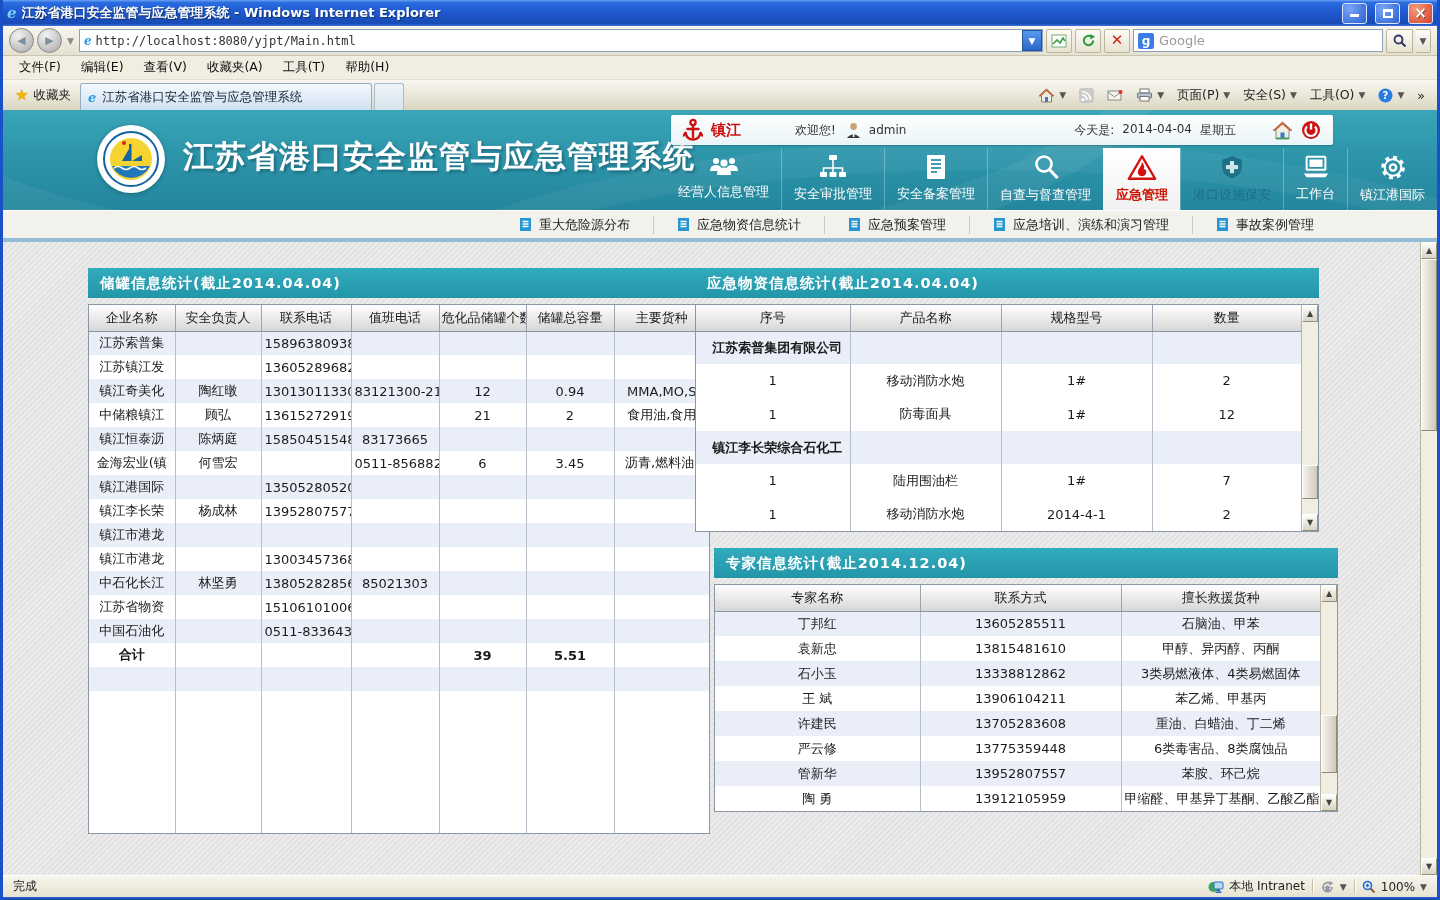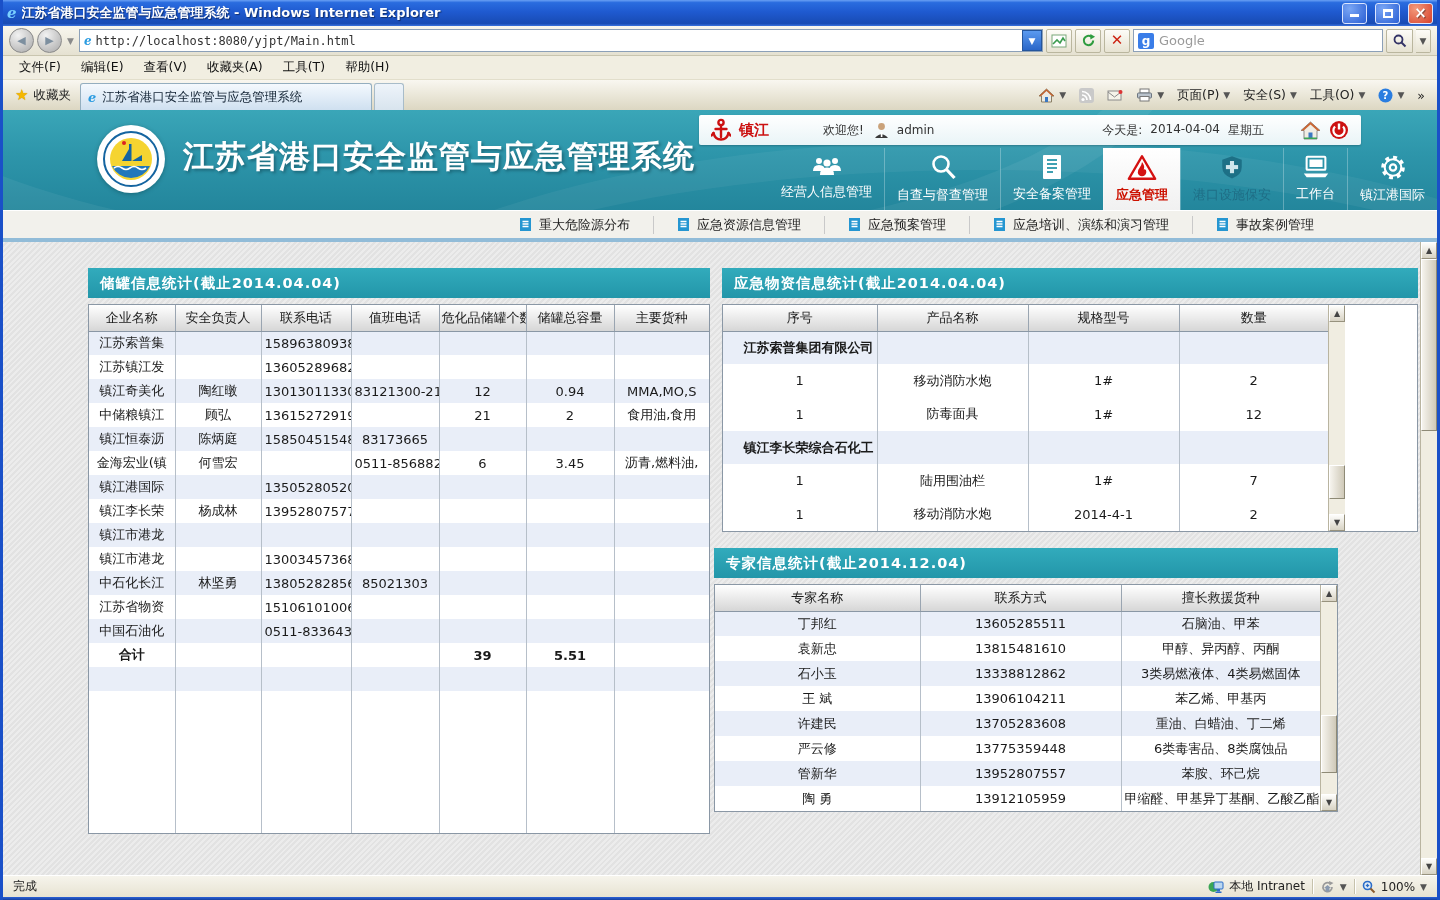--- a/index.html
+++ b/index.html
@@ -48,21 +48,21 @@
   .cmd-item{display:flex;align-items:center;gap:4px;padding:0 5px;height:24px}
   .cmd-caret{font-size:9px;color:#555}
 
   
   .pageheader{height:100px;flex:0 0 100px;position:relative;overflow:hidden;
     background:linear-gradient(180deg,#3aa6b8 0%,#2d95aa 45%,#23869c 100%)}
   .pageheader::before{content:"";position:absolute;left:-200px;top:-330px;width:1300px;height:430px;border-radius:50%;border:40px solid rgba(255,255,255,.06)}
   .pageheader::after{content:"";position:absolute;left:300px;top:30px;width:1300px;height:400px;border-radius:50%;border:30px solid rgba(255,255,255,.05)}
   .logo{position:absolute;left:94px;top:15px;width:68px;height:68px;border-radius:50%;background:#fff;display:flex;align-items:center;justify-content:center;box-shadow:0 1px 4px rgba(0,40,50,.35);z-index:3}
   .systitle{position:absolute;left:180px;top:26px;font-size:31px;font-weight:bold;color:#fff;letter-spacing:1px;text-shadow:2px 2px 3px rgba(0,30,40,.35);z-index:3}
-  .topstrip{position:absolute;right:76px;top:5px;width:662px;height:30px;z-index:4;display:flex;align-items:center;gap:8px;padding:0 12px;
+  .topstrip{position:absolute;right:104px;top:5px;width:662px;height:30px;z-index:4;display:flex;align-items:center;gap:8px;padding:0 12px;
     background:linear-gradient(#ffffff,#e9f4f7);border-radius:2px;box-shadow:0 1px 2px rgba(0,20,30,.25);font-size:12px;color:#333}
   .city{color:#cc1111;font-weight:bold;font-size:15px;margin-right:46px}
   .welcome{margin-right:2px}
   .uname{margin-right:auto}
   .dateblock{margin-right:28px;display:flex;gap:8px}
   .mainnav{position:absolute;right:0;bottom:0;height:62px;display:flex;align-items:flex-start;z-index:3}
   .nav-item{display:flex;flex-direction:column;align-items:center;justify-content:flex-end;gap:5px;padding:6px 12px 8px;color:#fff;font-size:13px;border-left:1px solid rgba(255,255,255,.28);white-space:nowrap}
   .nav-item:first-child{border-left:none}
   .nav-active{background:linear-gradient(#ffffff,#f0f0f0);color:#cc1100;font-weight:bold}
   .nav-disabled{color:#1f6e86}
@@ -82,26 +82,26 @@
   .grid-flex{display:flex;align-items:stretch}
   table.grid{border-collapse:collapse;table-layout:fixed;font-size:13px;color:#1a1a1a}
   .grid th{height:26px;background:linear-gradient(#ffffff,#d6d6d6);border-right:1px solid #9aa5b1;border-bottom:1px solid #8a97a5;font-weight:normal;text-align:center;overflow:hidden;white-space:nowrap;padding:0 2px}
   .grid th:last-child{border-right:none}
   .grid td{height:24px;border-right:1px solid #b6bfc9;text-align:center;overflow:hidden;white-space:nowrap;padding:0 3px}
   .grid td:last-child{border-right:none}
   .sup-table td,.exp-table td{height:25px}
   tr.r-lt{background:#e9eef8}
   tr.r-wh{background:#fff}
   tr.r-bold{font-weight:bold}
-  tr.r-group td:first-child{text-align:right;padding-left:12px}
+  tr.r-group td:first-child{text-align:center;padding-left:12px}
   tr.r-fill td{height:auto}
   .tank-wrap{height:530px}
   .tank-wrap table{width:100%;height:100%}
   .panel-tank{left:85px;top:26px;width:622px}
-  .panel-supplies{left:719px;top:26px;width:696px}
+  .panel-supplies{left:692px;top:26px;width:624px}
   .panel-experts{left:711px;top:306px;width:624px}
   .rt-wrap{height:228px}
 
   
   .sb{width:17px;flex:0 0 17px;position:relative;background:#f0ede1;border-left:1px solid #b9b4a0}
   .sb-btn{position:absolute;left:0;width:100%;height:17px;background:linear-gradient(#fdfdfb,#d8d3c4);border:1px solid;border-color:#fff #97927e #97927e #fff;font-size:8px;color:#444;display:flex;align-items:center;justify-content:center}
   .sb-up{top:0}.sb-dn{bottom:0}
   .sb-thumb{position:absolute;left:0;width:100%;background:linear-gradient(90deg,#f6f4ee,#cfc9b8);border:1px solid;border-color:#fff #8e8a76 #8e8a76 #fff}
   .page-scroll{position:absolute;right:0;top:0;width:17px;height:100%;background:#f0ede1;border-left:1px solid #b9b4a0}
   .sb-th-main{top:17px;height:172px}
@@ -304,38 +304,52 @@
             <circle cx="8" cy="7" r="3"></circle>
             <path d="M2 17q0-6 6-6t6 6z"></path>
             <circle cx="24" cy="7" r="3"></circle>
             <path d="M18 17q0-6 6-6t6 6z"></path>
             <circle cx="16" cy="9" r="3.6"></circle>
             <path d="M9 21q0-7.5 7-7.5t7 7.5z"></path>
           </svg>
         <span>经营人信息管理</span>
       </div>
       <div class="nav-item">
-        <svg width="28" height="27" viewBox="0 0 28 27">
-            <circle cx="12" cy="10" r="7.5" fill="none" stroke="#fff" stroke-width="2.6"></circle>
-            <line x1="17.5" y1="15.5" x2="25.5" y2="24" stroke="#fff" stroke-width="3.2"></line>
-          </svg>
-        <span>自查与督查管理</span>
+        <svg width="30" height="26" viewBox="0 0 30 26">
+            <g fill="#fff">
+              <rect x="11" y="1" width="8" height="5" rx="1"></rect>
+              <rect x="2" y="18" width="7" height="5" rx="1"></rect>
+              <rect x="11.5" y="18" width="7" height="5" rx="1"></rect>
+              <rect x="21" y="18" width="7" height="5" rx="1"></rect>
+            </g>
+            <g stroke="#fff" stroke-width="1.6" fill="none">
+              <path d="M15 6v5M5.5 18v-4h19v4M15 11v7"></path>
+            </g>
+          </svg>
+        <span>安全审批管理</span>
       </div>
       <div class="nav-item">
         <svg width="24" height="26" viewBox="0 0 24 26">
             <rect x="3" y="1" width="18" height="24" rx="1" fill="#fff"></rect>
             <g stroke="#2a96aa" stroke-width="1.8">
               <line x1="7" y1="6" x2="17" y2="6"></line>
               <line x1="7" y1="10" x2="17" y2="10"></line>
               <line x1="7" y1="14" x2="17" y2="14"></line>
               <line x1="7" y1="18" x2="13" y2="18"></line>
             </g>
           </svg>
         <span>安全备案管理</span>
       </div>
+      <div class="nav-item">
+        <svg width="28" height="27" viewBox="0 0 28 27">
+            <circle cx="12" cy="10" r="7.5" fill="none" stroke="#fff" stroke-width="2.6"></circle>
+            <line x1="17.5" y1="15.5" x2="25.5" y2="24" stroke="#fff" stroke-width="3.2"></line>
+          </svg>
+        <span>自查与督查管理</span>
+      </div>
       <div class="nav-item nav-active">
         <svg width="30" height="27" viewBox="0 0 32 28">
             <polygon points="16,2 30,26 2,26" fill="#fff" stroke="#d41111" stroke-width="2.6" stroke-linejoin="round"></polygon>
             <path d="M16 8q3.5 4.5 1.8 8 q3.2-.3 2.7 3.6a4.6 4.6 0 0 1-9 0q-.3-3 1.8-5.2q2.3-2.5 2.7-6.4z" fill="#d41111"></path>
           </svg>
         <span>应急管理</span>
       </div>
       <div class="nav-item nav-disabled">
         <svg width="26" height="27" viewBox="0 0 32 32">
             <path d="M16 2l12 4.5v9q0 10-12 14q-12-4-12-14v-9z" fill="#1d7086"></path>
@@ -369,21 +383,21 @@
           <rect x="1" y="1" width="11" height="13" fill="#2596d1"></rect>
           <path d="M3.5 4.5h6M3.5 7h6M3.5 9.5h6" stroke="#fff" stroke-width="1.3"></path>
         </svg>
       <span>重大危险源分布</span>
     </span>
     <span class="sn-item">
       <svg width="13" height="15" viewBox="0 0 13 15">
           <rect x="1" y="1" width="11" height="13" fill="#2596d1"></rect>
           <path d="M3.5 4.5h6M3.5 7h6M3.5 9.5h6" stroke="#fff" stroke-width="1.3"></path>
         </svg>
-      <span>应急资源信息管理</span>
+      <span>应急物资信息统计</span>
     </span>
     <span class="sn-item">
       <svg width="13" height="15" viewBox="0 0 13 15">
           <rect x="1" y="1" width="11" height="13" fill="#2596d1"></rect>
           <path d="M3.5 4.5h6M3.5 7h6M3.5 9.5h6" stroke="#fff" stroke-width="1.3"></path>
         </svg>
       <span>应急预案管理</span>
     </span>
     <span class="sn-item">
       <svg width="13" height="15" viewBox="0 0 13 15">

